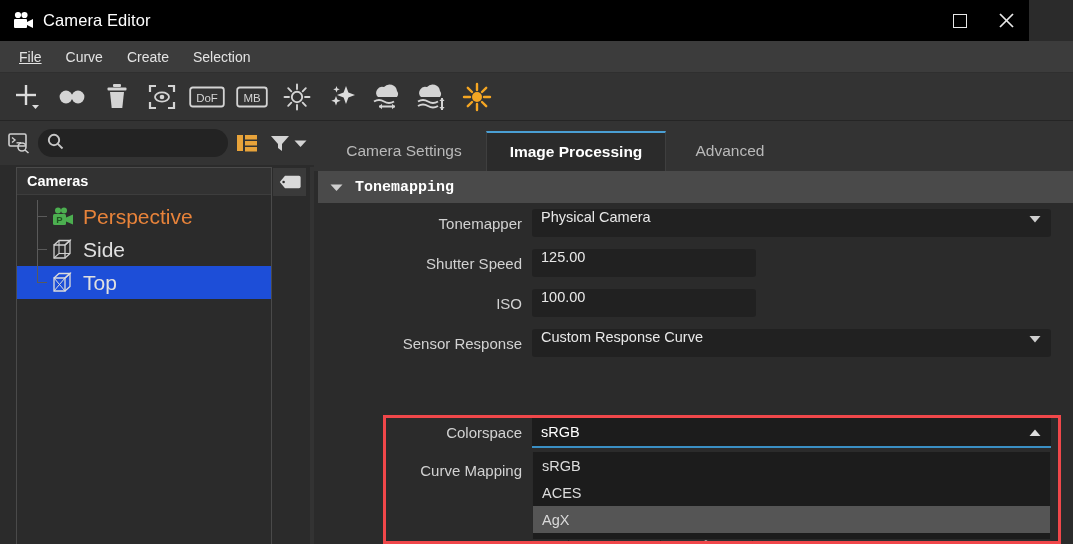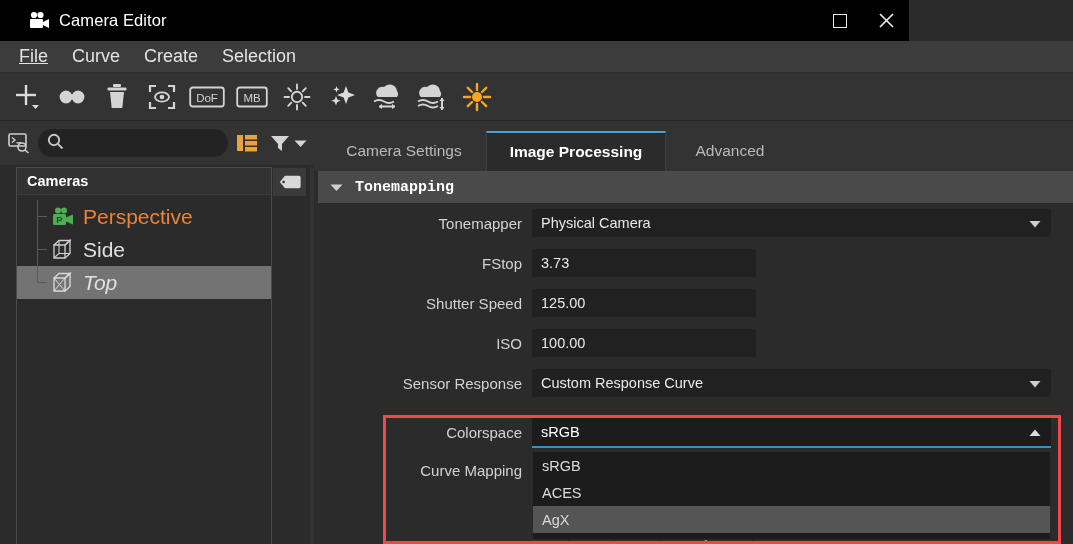--- a/index.html
+++ b/index.html
@@ -7,41 +7,41 @@
     width: 1073px; height: 544px;
     background: #2b2b2b;
     font-family: "Liberation Sans", sans-serif;
     overflow: hidden;
     -webkit-font-smoothing: antialiased;
   }
   #app { position: relative; width: 1073px; height: 544px; background: #2b2b2b; }
 
   
   .titlebar {
-    position: absolute; left: 0; top: 0; width: 909px; height: 41px;
-    background: #000000; display: flex; align-items: center; padding-left: 16px;
+    position: absolute; left: 0; top: 0; width: 1029px; height: 41px;
+    background: #000000; display: flex; align-items: center;
   }
   .titlebar .app-icon { margin-left: 12px; width: 22px; height: 22px; display: block; }
   .titlebar .title {
     margin-left: 9px; color: #ffffff; font-size: 16.5px; letter-spacing: .1px;
   }
   .win-btns { position: absolute; right: 0; top: 0; height: 41px; display: flex; }
   .win-btn {
     width: 46px; height: 41px; display: flex; align-items: center; justify-content: center;
   }
   .win-btn .sq { width: 14px; height: 14px; border: 1.6px solid #e8e8e8; }
 
   
   .menubar {
     position: absolute; left: 0; top: 41px; width: 1073px; height: 32px;
     background: #3c3c3c; display: flex; align-items: center;
     border-bottom: 1px solid #2f2f2f;
   }
   .menu-item {
-    color: #e3e3e3; font-size: 18px; padding: 3px 11px; margin-left: 2px;
+    color: #e3e3e3; font-size: 14px; padding: 3px 11px; margin-left: 2px;
   }
   .menu-item.first { margin-left: 8px; }
   .menu-item .u { text-decoration: underline; }
 
   
   .toolbar {
     position: absolute; left: 0; top: 73px; width: 1073px; height: 48px;
     background: #333333; display: flex; align-items: center;
     border-bottom: 1px solid #252525;
   }
@@ -77,21 +77,21 @@
   }
   .panel-header {
     height: 27px; background: #323232; display: flex; align-items: center;
     padding-left: 10px; border-bottom: 1px solid #3d3d3d;
   }
   .panel-header .ph-text { color: #ffffff; font-size: 14.5px; font-weight: bold; }
   .tree { position: relative; padding-top: 5px; }
   .tree-row {
     height: 33px; display: flex; align-items: center; position: relative;
   }
-  .tree-row.selected { background: #737373; font-style: italic; }
+  .tree-row.selected { background: #1d4ed8; }
   .tree-row .spine {
     position: absolute; left: 20px; top: 0; width: 1px; height: 33px; background: #5a5a5a;
   }
   .tree-row .spine.last { height: 17px; }
   .tree-row .tick {
     position: absolute; left: 20px; top: 16px; width: 10px; height: 1px; background: #5a5a5a;
   }
   .tree-row .ticon { margin-left: 33px; width: 26px; height: 26px; display:flex; align-items:center; justify-content:center;}
   .tree-row .tlabel { margin-left: 7px; font-size: 21px; color: #e0e0e0; }
   .tree-row .tlabel.accent { color: #e8833a; }
@@ -130,21 +130,21 @@
   .section-header .sh-text { margin-left: 12px; color: #ffffff; font-size: 15px; font-weight: bold; font-family: Liberation Mono, monospace; }
 
   .form { position: absolute; left: 0; top: 32px; width: 755px; }
   .row { position: relative; height: 40px; display: flex; align-items: center; }
   .row .lbl {
     position: absolute; right: 551px; width: 300px; text-align: right;
     color: #d2d2d2; font-size: 15px; white-space: nowrap;
   }
   .field {
     position: absolute; left: 214px; height: 28px; background: #212121;
-    border-radius: 3px; display: flex; align-items: center;
+    border-radius: 3px; display: flex; 
   }
   .field .val { margin-left: 9px; color: #e8e8e8; font-size: 14.5px; }
   .field.num { width: 224px; }
   .field.combo { width: 519px; }
   .field .caret-dn { position: absolute; right: 10px; }
 
   
   .highlight-box {
     position: absolute; left: 383px; top: 415px; width: 678px; height: 129px;
     border: 3px solid #f0474a; z-index: 40; pointer-events: none;
@@ -457,26 +457,20 @@
         <div class="field combo">
           <span class="val">Physical Camera</span>
           <span class="caret-dn">
             <svg width="12" height="8" viewBox="0 0 12 8">
                 <path d="M0.5 1 L11.5 1 L6 7.5 Z" fill="#cfcfcf"></path>
               </svg>
           </span>
         </div>
       </div>
 
-      <div class="row">
-        <span class="lbl">FStop</span>
-        <div class="field num">
-          <span class="val">3.73</span>
-        </div>
-      </div>
 
       <div class="row">
         <span class="lbl">Shutter Speed</span>
         <div class="field num">
           <span class="val">125.00</span>
         </div>
       </div>
 
       <div class="row">
         <span class="lbl">ISO</span>

